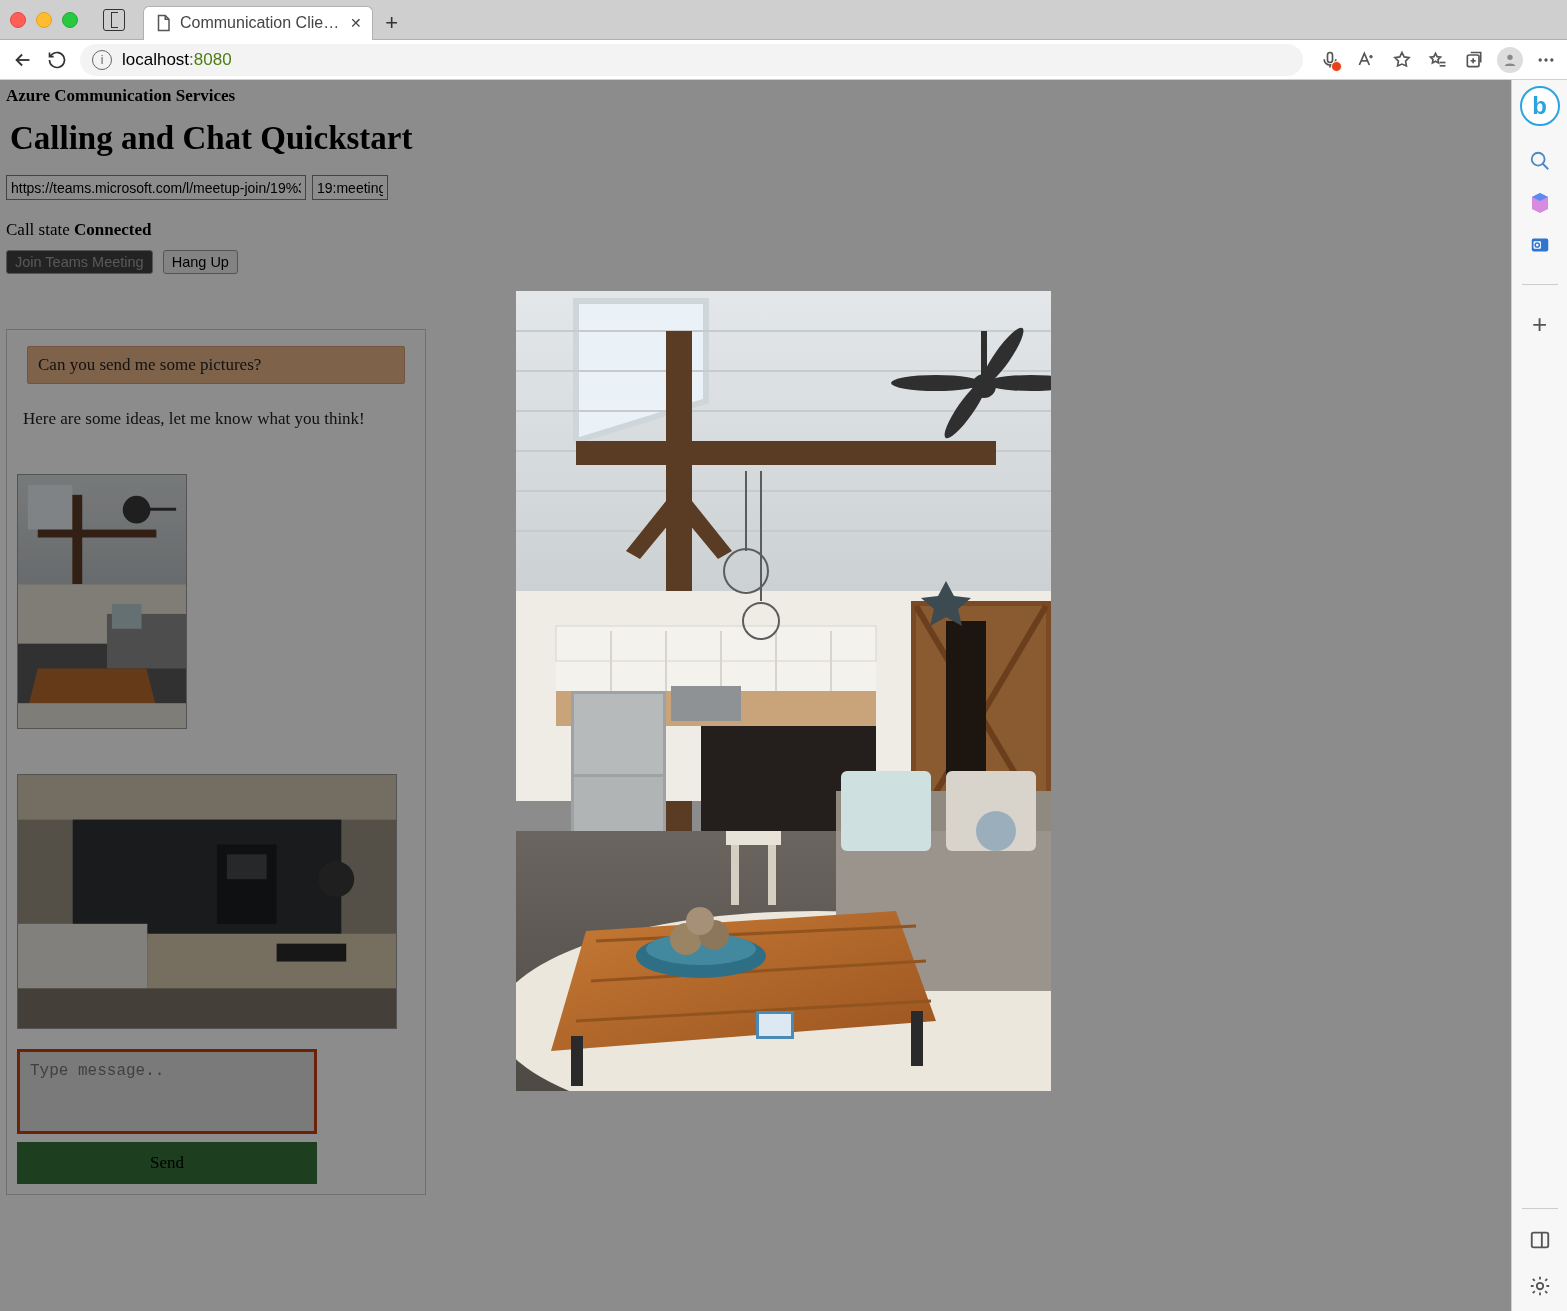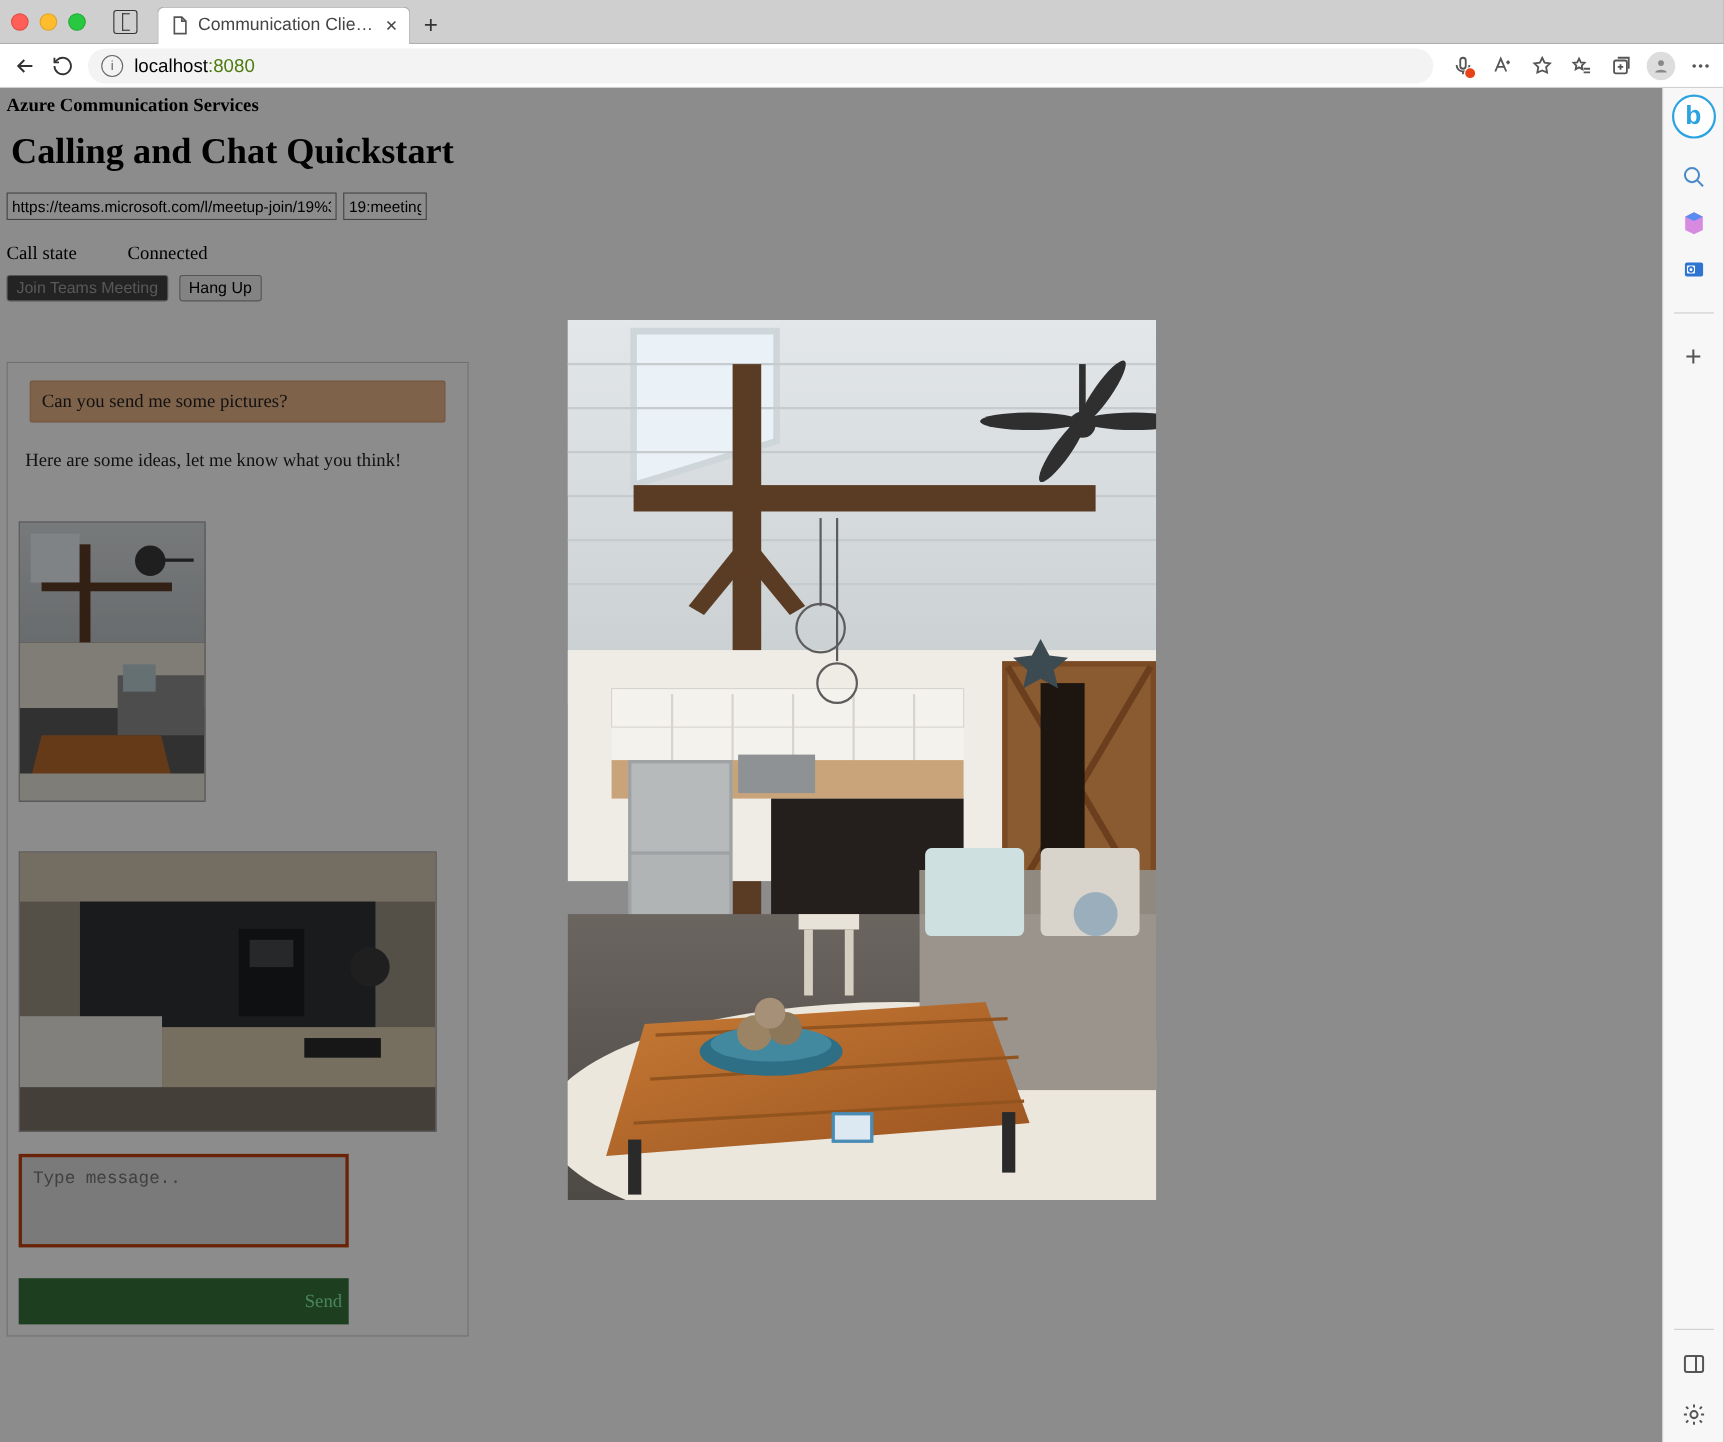--- a/index.html
+++ b/index.html
@@ -86,21 +86,21 @@
   .subtitle{font-weight:bold;font-size:17px;}
   h1.page-h1{font-size:33px;margin:14px 0 18px 4px;font-weight:bold;}
   .inputs-row{display:flex;gap:6px;}
   .inputs-row input{
     font-family:Arial,sans-serif;font-size:14px;height:25px;
     border:1px solid #7a7a7a;background:#fff;padding:0 4px;
   }
   .inputs-row input.url{width:300px;}
   .inputs-row input.thread{width:76px;}
   .call-state{font-size:17px;margin:20px 0 10px 0;}
-  .call-state .bold{font-weight:normal;margin-left:42px;}
+  .call-state .bold{font-weight:bold;}
   .buttons-row{display:flex;gap:10px;}
   .buttons-row button{
     font-family:Arial,sans-serif;font-size:14.5px;padding:3px 8px;
     background:#efefef;border:1px solid #9a9a9a;border-radius:3px;
   }
   .buttons-row button[disabled]{color:#a0a0a0;background:#404040;}
 
   
   .chat-box{
     width:420px;min-height:780px;border:1px solid #ccc;margin-top:55px;
@@ -121,22 +121,22 @@
   .thumbs{margin-top:45px;display:flex;flex-direction:column;gap:45px;}
   .thumb1, .thumb2{border:1px solid #999;}
   .thumb1{width:170px;height:255px;}
   .thumb2{width:380px;height:255px;}
   .chat-input{
     width:300px;height:85px;resize:none;background:#dedede;border:3px solid #c2410c;
     padding:10px;font-family:"Courier New",monospace;font-size:16px;color:#555;
     margin-top:20px;
   }
   .send-btn{
-    width:300px;height:42px;margin-top:28px;background:#38713b;color:#86efac;
-    border:none;font-size:17px;font-family:"Times New Roman",serif;text-align:right;
+    width:300px;height:42px;margin-top:8px;background:#38713b;color:#000000;
+    border:none;font-size:17px;font-family:"Times New Roman",serif;
   }
 
   
   .modal-dim{
     position:absolute;inset:0;background:rgba(0,0,0,0.45);
     display:flex;align-items:center;justify-content:center;
   }
   .modal-dim .big-image{
     width:535px;height:800px;margin-top:-10px;
   }

